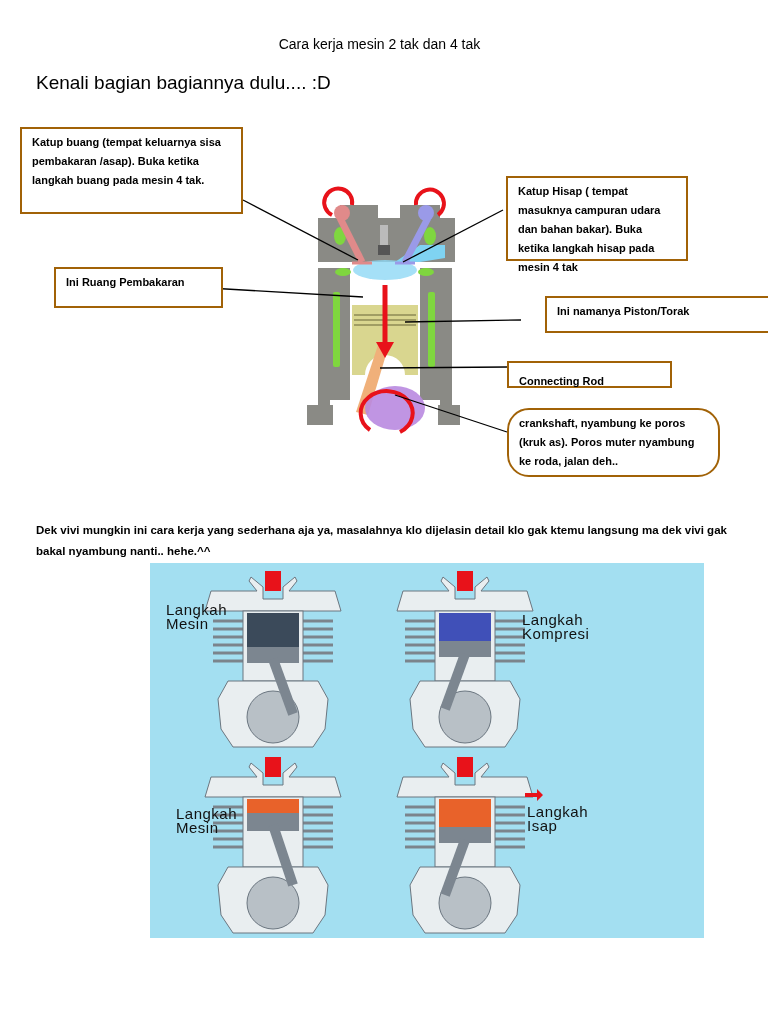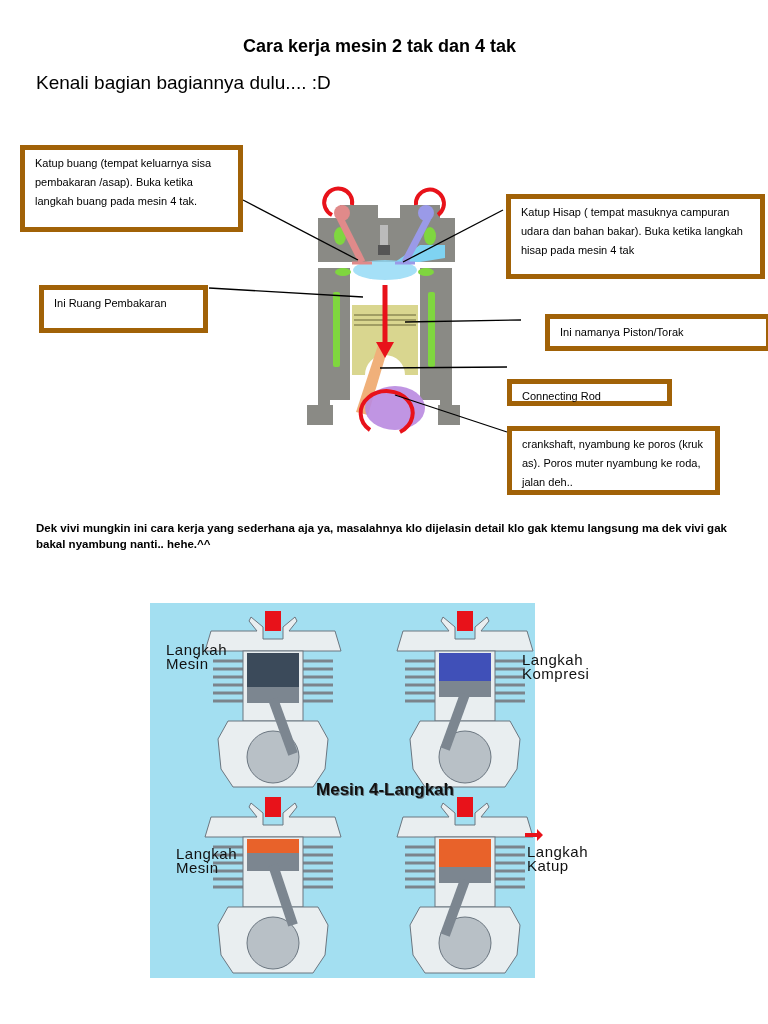--- a/index.html
+++ b/index.html
@@ -1,23 +1,23 @@
 <!DOCTYPE html>
 <html><head>
 <meta charset="utf-8">
 <style>
   * { box-sizing: border-box; margin: 0; padding: 0; }
   html, body { width: 768px; height: 1024px; background: #ffffff; overflow: hidden; }
   body { position: relative; font-family: "Liberation Sans", sans-serif; color: #000; }
-  .doc-title { position: absolute; top: 36px; left: 0; width: 759px; text-align: center; font-weight: bold; font-size: 18px; }
+  .doc-title { position: absolute; top: 36px; left: 0; width: 759px; text-align: center; font-weight: normal; font-size: 14px; }
   .intro { position: absolute; top: 72px; left: 36px; font-size: 19px; }
-  .callout { position: absolute; border: 5px solid #a16207; background: #fff; font-weight: normal; font-size: 11px; line-height: 19px; padding: 4px 10px; margin-top: 18px; }
-  .body-text { position: absolute; top: 520px; left: 36px; width: 700px; font-weight: bold; font-size: 11.5px; line-height: 16px; }
+  .callout { position: absolute; border: 2px solid #a16207; background: #fff; font-weight: bold; font-size: 11px; line-height: 19px; padding: 4px 10px; }
+  .body-text { position: absolute; top: 520px; left: 36px; width: 700px; font-weight: bold; font-size: 11.5px; line-height: 21px; }
   svg.overlay { position: absolute; left: 0; top: 0; }
-  .steps-figure { position: absolute; left: 150px; top: 603px; width: 385px; height: 375px; background: #a3dff1; }
+  .steps-figure { position: absolute; left: 150px; top: 563px; width: 554px; height: 375px; background: #a3dff1; }
   .step-label { position: absolute; font-size: 15px; line-height: 14px; color: #111; letter-spacing: 0.5px; }
   .figure-title { position: absolute; left: 0; width: 470px; top: 177px; text-align: center; font-weight: bold; font-size: 17px; color: #111; text-shadow: 1px 1px 0 #6b7f88; }
 </style>
 </head>
 <body>
 
 <div class="doc-title">Cara kerja mesin 2 tak dan 4 tak</div>
 <div class="intro">Kenali bagian bagiannya dulu.... :D</div>
 
 <svg class="overlay" width="768" height="520" viewBox="0 0 768 520">
@@ -75,25 +75,25 @@
     <line x1="243" y1="200" x2="358" y2="260"></line>
     <line x1="503" y1="210" x2="403" y2="262"></line>
     <line x1="209" y1="288" x2="363" y2="297"></line>
     <line x1="521" y1="320" x2="405" y2="322"></line>
     <line x1="507" y1="367" x2="380" y2="368"></line>
     <line x1="507" y1="432" x2="395" y2="395"></line>
   </g>
 </svg>
 
 <div class="callout" style="left:20px;top:127px;width:223px;height:87px;">Katup buang (tempat keluarnya sisa pembakaran /asap). Buka ketika langkah buang pada mesin 4 tak.</div>
-<div class="callout" style="left:506px;top:176px;width:259px;height:85px;">Katup Hisap ( tempat masuknya campuran udara dan bahan bakar). Buka ketika langkah hisap pada mesin 4 tak</div>
-<div class="callout" style="left:39px;top:267px;width:169px;height:48px;">Ini Ruang Pembakaran</div>
+<div class="callout" style="left:506px;top:176px;width:182px;height:85px;">Katup Hisap ( tempat masuknya campuran udara dan bahan bakar). Buka ketika langkah hisap pada mesin 4 tak</div>
+<div class="callout" style="left:54px;top:267px;width:169px;height:41px;">Ini Ruang Pembakaran</div>
 <div class="callout" style="left:545px;top:296px;width:226px;height:37px;">Ini namanya Piston/Torak</div>
-<div class="callout" style="left:507px;top:361px;width:165px;height:27px;padding-top:3px;">Connecting Rod</div>
-<div class="callout" style="left:507px;top:408px;width:213px;height:69px;">crankshaft, nyambung ke  poros (kruk as). Poros muter nyambung ke roda, jalan deh..</div>
+<div class="callout" style="left:507px;top:361px;width:165px;height:27px;padding-top:9px;">Connecting Rod</div>
+<div class="callout" style="left:507px;top:408px;width:213px;height:69px;border-radius:22px;">crankshaft, nyambung ke  poros (kruk as). Poros muter nyambung ke roda, jalan deh..</div>
 
 <div class="body-text">Dek vivi mungkin ini cara kerja yang sederhana aja ya, masalahnya klo dijelasin detail klo gak ktemu langsung ma dek vivi gak bakal nyambung nanti.. hehe.^^</div>
 
 <div class="steps-figure">
   <svg width="470" height="375" viewBox="0 0 470 375" style="position:absolute;left:0;top:0;">
     <defs>
       <g id="eng">
         <path d="M-10 0 L10 0 L10 -12 L22 -22 L24 -18 L16 -8 L62 -8 L68 12 L-68 12 L-62 -8 L-16 -8 L-24 -18 L-22 -22 L-10 -12 Z" fill="#e9eef0" stroke="#6b7680" stroke-width="1"></path>
         <g stroke="#7b848c" stroke-width="3">
           <line x1="-60" y1="22" x2="-30" y2="22"></line>
@@ -150,16 +150,15 @@
   <div class="step-label" style="left:372px;top:50px;">
     <div>Langkah</div>
     <div>Kompresi</div>
   </div>
   <div class="step-label" style="left:26px;top:244px;">
     <div>Langkah</div>
     <div>Mesin</div>
   </div>
   <div class="step-label" style="left:377px;top:242px;">
     <div>Langkah</div>
-    <div>Katup</div>
+    <div>Isap</div>
   </div>
-  <div class="figure-title">Mesin 4-Langkah</div>
 </div>
 
 </body></html>

